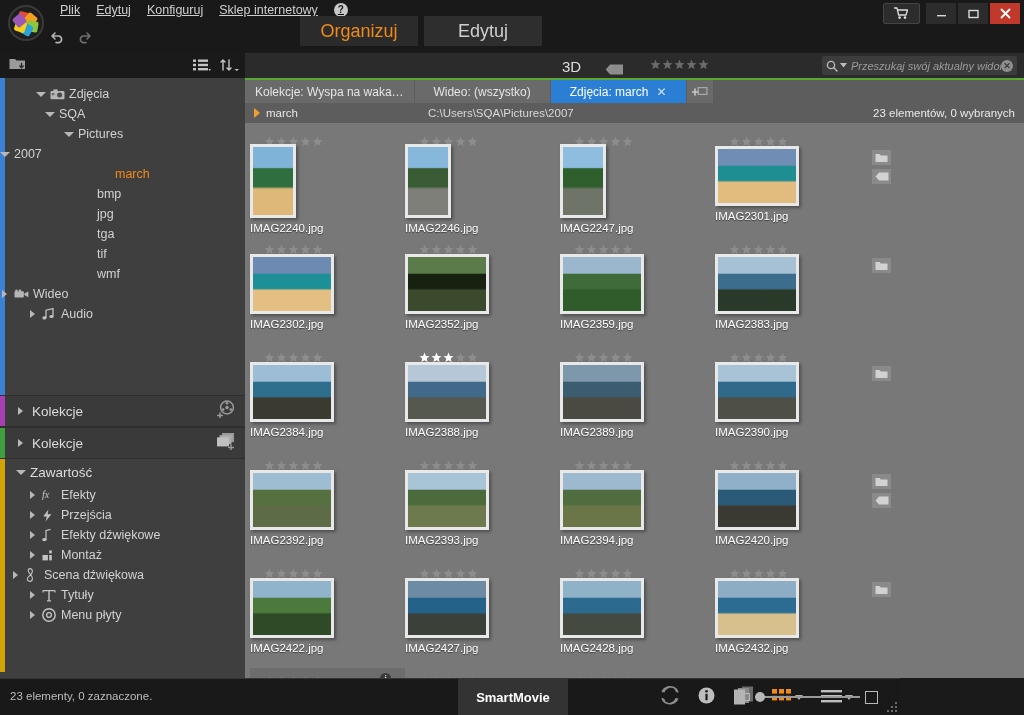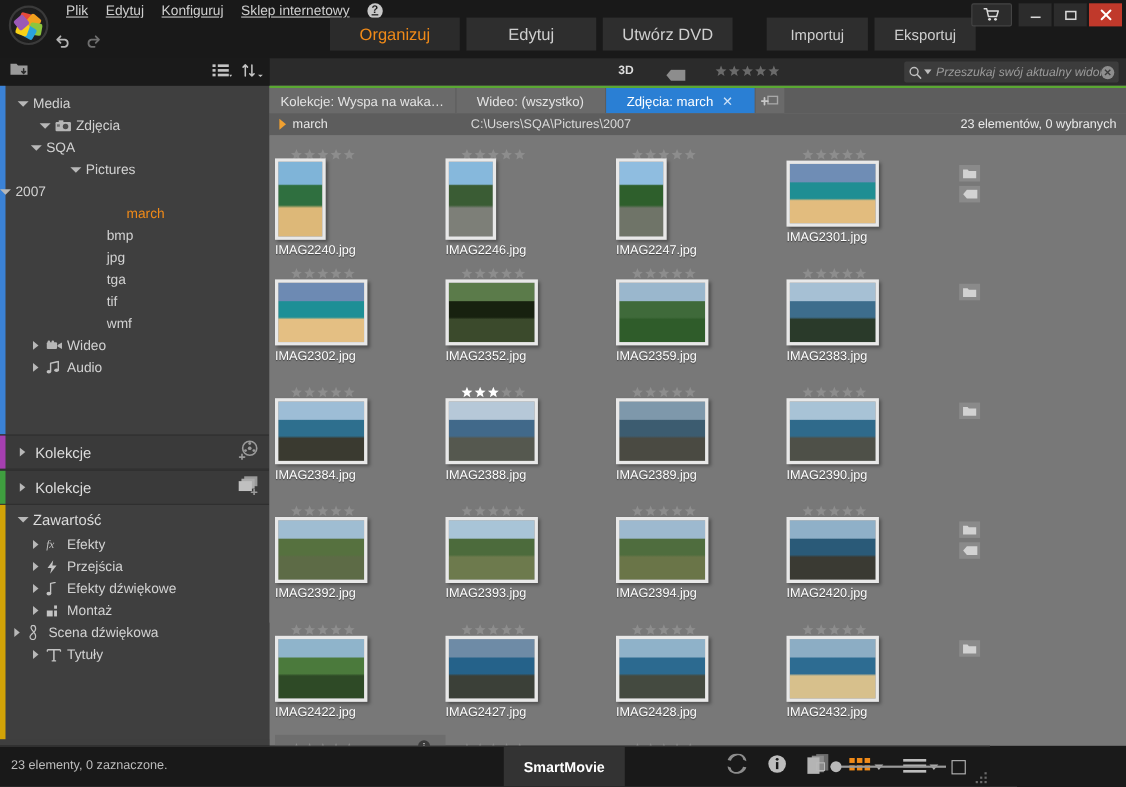--- a/index.html
+++ b/index.html
@@ -43,21 +43,21 @@
     text-align: center; margin-left: 8px;
   }
 
   .undoredo { position: absolute; left: 48px; top: 28px; display: flex; gap: 6px; }
   .ur-btn { width: 20px; height: 18px; display: flex; align-items: center; justify-content: center; }
   .ur-btn svg { display: block; }
 
   .modebar { position: absolute; left: 300px; top: 16px; display: flex; gap: 6px; }
   .modebtn {
     height: 30px; min-width: 118px; padding: 4px 16px;
-    background: #2e2e2e; color: #cfcfcf; font-size: 15px;
+    background: #2e2e2e; color: #cfcfcf; font-size: 18px;
     display: flex; align-items: center; justify-content: center;
     border: none; cursor: default;
   }
   .modebtn.active { color: #f08a18; background: #2b2b2b; }
   .modebar2 { position: absolute; left: 697px; top: 16px; display: flex; gap: 6px; }
   .modebtn2 {
     height: 30px; min-width: 92px; padding: 0 14px;
     background: #2e2e2e; color: #cfcfcf; font-size: 13.5px;
     display: flex; align-items: center; justify-content: center; cursor: default;
   }
@@ -76,21 +76,21 @@
   .wbtn.close { background: #c0392b; }
 
   
   .subbar {
     position: absolute; left: 0; top: 53px; width: 1024px; height: 25px;
     background: #2b2b2b;
   }
   .subbar .left-part {
     position: absolute; left: 0; top: 0; width: 245px; height: 25px; background: #1a1a1a;
   }
-  .tb3d { position: absolute; left: 562px; top: 5px; color: #ddd; font-size: 11px; font-weight: bold; }
+  .tb3d { position: absolute; left: 562px; top: 5px; color: #ddd; font-size: 15px; font-weight: normal; }
   .tbflag { position: absolute; left: 605px; top: 8px; width: 19px; height: 11px; }
   .tbstars { position: absolute; left: 650px; top: 6px; display: flex; gap: 1px; }
   .searchbox {
     position: absolute; right: 7px; top: 3px; width: 195px; height: 19px;
     background: #3c3c3c; border-radius: 2px; display: flex; align-items: center;
     padding: 0 4px;
   }
   .searchbox .ph {
     flex: 1; color: #9b9b9b; font-size: 11px; font-style: italic;
     margin-left: 4px; overflow: hidden; white-space: nowrap;
@@ -277,25 +277,20 @@
       <div class="ur-btn">
         <svg width="16" height="14" viewBox="0 0 16 14">
             <path d="M11 3 L14 6 L11 9 M13.6 6 H7 a3.4 3.4 0 0 0 0 6.6 H10" fill="none" stroke="#6e6e6e" stroke-width="1.6" stroke-linecap="round" stroke-linejoin="round"></path>
           </svg>
       </div>
     </div>
 
     <div class="modebar">
       <div class="modebtn active">Organizuj</div>
       <div class="modebtn">Edytuj</div>
-      <div class="modebtn">Utwórz DVD</div>
-    </div>
-    <div class="modebar2">
-      <div class="modebtn2">Importuj</div>
-      <div class="modebtn2">Eksportuj</div>
     </div>
 
     <div class="cart-btn">
       <svg width="15" height="13" viewBox="0 0 15 13">
           <path d="M0.5 1 H3 L4.6 8 H12 L13.5 3 H4" fill="none" stroke="#dcdcdc" stroke-width="1.3" stroke-linecap="round" stroke-linejoin="round"></path>
           <circle cx="5.6" cy="10.6" r="1.3" fill="#dcdcdc"></circle>
           <circle cx="11" cy="10.6" r="1.3" fill="#dcdcdc"></circle>
         </svg>
     </div>
     <div class="wbtns">
@@ -383,40 +378,36 @@
               <path d="M14.5 10 L19 10 L16.75 12 Z" fill="#c4c4c4"></path>
             </svg>
         </span>
       </span>
     </div>
 
     <div class="media-pane sb-section">
       <div class="accent"></div>
       <div class="tree">
 
-        <div class="tnode" style="padding-left:16px">
-          <span class="arrow-d"></span>
-          <span>Media</span>
-        </div>
 
         <div class="tnode" style="padding-left:36px">
           <span class="arrow-d"></span>
           <span class="ticon">
             <svg width="15" height="11" viewBox="0 0 15 11">
                 <rect x="0.5" y="2" width="14" height="8.3" rx="1" fill="#b6b6b6"></rect>
                 <rect x="3.4" y="0.4" width="4.2" height="2" fill="#b6b6b6"></rect>
                 <circle cx="9.6" cy="6.1" r="2.5" fill="#4a4a4a"></circle>
                 <rect x="1.8" y="4" width="2.6" height="2.2" fill="#6a6a6a"></rect>
               </svg>
           </span>
           <span>Zdjęcia</span>
         </div>
 
 
-        <div class="tnode" style="padding-left:28px">
+        <div class="tnode" style="padding-left:45px">
           <span class="arrow-d"></span>
           <span>SQA</span>
         </div>
 
         <div class="tnode" style="padding-left:64px">
           <span class="arrow-d"></span>
           <span>Pictures</span>
         </div>
 
         <div class="tnode" style="">
@@ -437,21 +428,21 @@
         <div class="tnode" style="padding-left:97px">
           <span>tga</span>
         </div>
         <div class="tnode" style="padding-left:97px">
           <span>tif</span>
         </div>
         <div class="tnode" style="padding-left:97px">
           <span>wmf</span>
         </div>
 
-        <div class="tnode" style="padding-left:28px">
+        <div class="tnode" style="">
           <span class="arrow-r"></span>
           <span class="ticon">
             <svg width="16" height="10" viewBox="0 0 16 10">
                 <rect x="0.5" y="2" width="10" height="6.6" rx="1" fill="#b6b6b6"></rect>
                 <path d="M11 4.5 L15.3 2.2 V8.4 L11 6.1 Z" fill="#b6b6b6"></path>
                 <circle cx="2.6" cy="1.6" r="1.3" fill="#b6b6b6"></circle>
                 <circle cx="6.4" cy="1.6" r="1.3" fill="#b6b6b6"></circle>
               </svg>
           </span>
           <span>Wideo</span>
@@ -565,20 +556,30 @@
         <span class="arrow-r"></span>
         <span class="ticon">
           <svg width="14" height="13" viewBox="0 0 14 13">
               <path d="M1 1.6 H13 M7 1.6 V11.8" stroke="#c4c4c4" stroke-width="1.4"></path>
               <path d="M1 1.6 V3.4 M13 1.6 V3.4 M5 11.8 H9" stroke="#c4c4c4" stroke-width="1.2"></path>
             </svg>
         </span>
         <span>Tytuły</span>
       </div>
 
+      <div class="tnode" style="padding-left:28px;height:20px">
+        <span class="arrow-r"></span>
+        <span class="ticon">
+          <svg width="14" height="14" viewBox="0 0 14 14">
+              <circle cx="7" cy="7" r="6.2" fill="none" stroke="#c4c4c4" stroke-width="1.4"></circle>
+              <circle cx="7" cy="7" r="2.4" fill="none" stroke="#c4c4c4" stroke-width="1.3"></circle>
+            </svg>
+        </span>
+        <span>Menu płyty</span>
+      </div>
     </div>
   </div>
 
   <div class="content">
 
     <div class="tabbar">
       <div class="tab">
         <span>Kolekcje: Wyspa na waka…</span>
       </div>
       <div class="tab">

